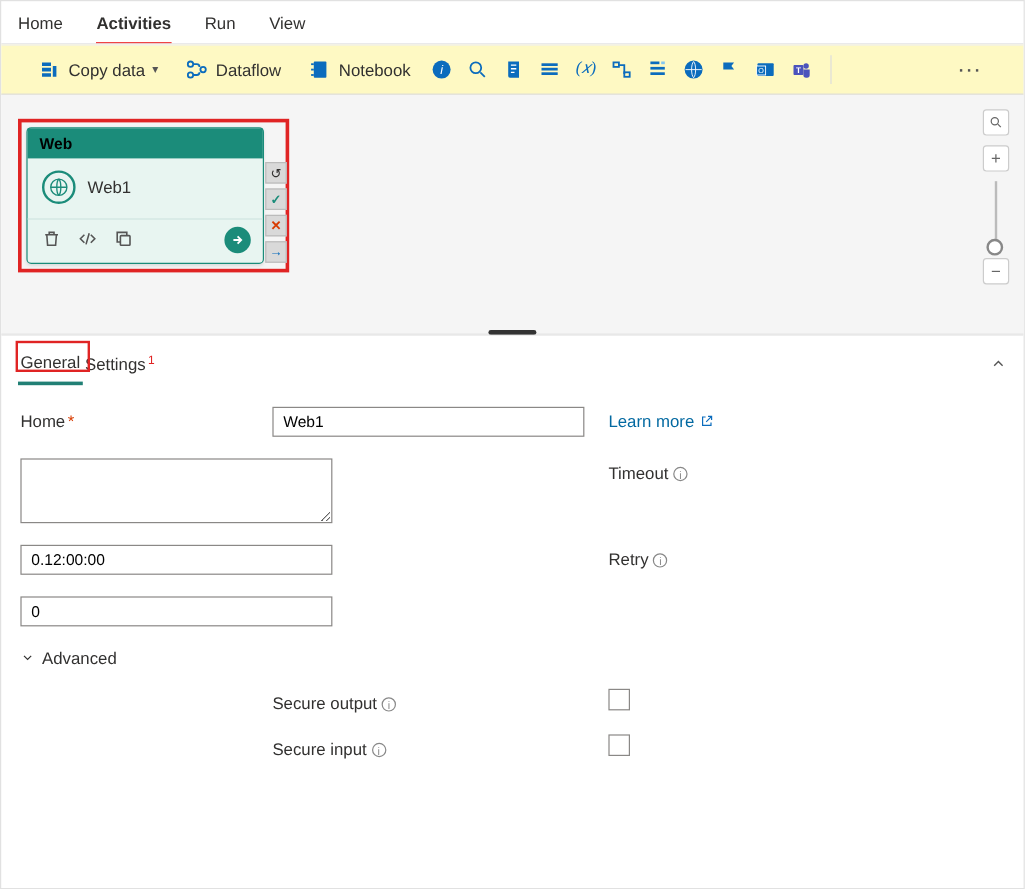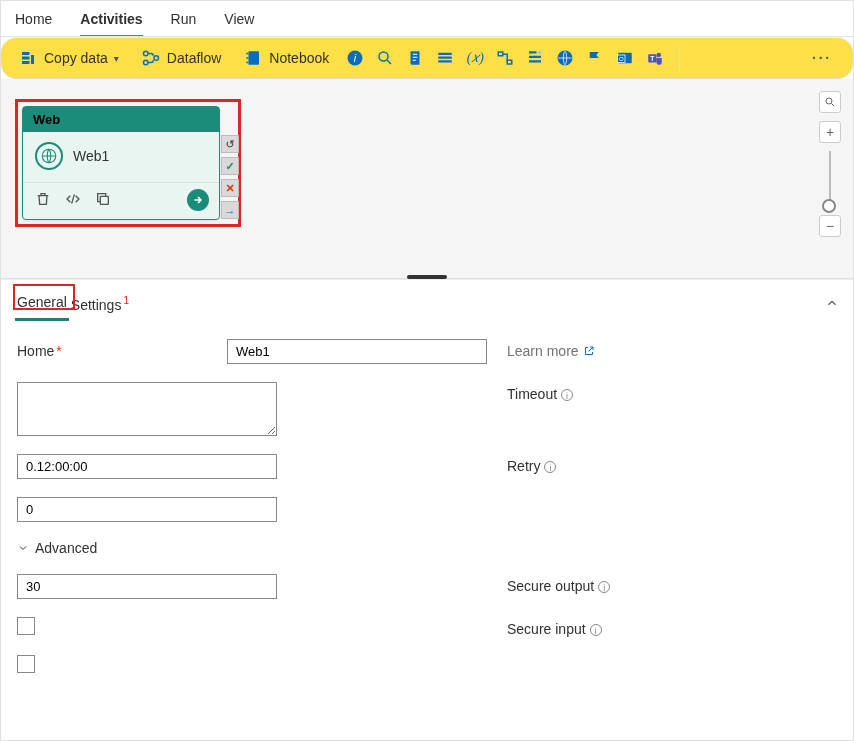--- a/index.html
+++ b/index.html
@@ -1,20 +1,20 @@
 <!DOCTYPE html>
 <html><head>
 <meta charset="utf-8">
 <style>
 * { box-sizing: border-box; margin:0; padding:0; font-family: "Segoe UI", sans-serif; }
 body { width:854px; height:741px; background:#fff; font-size:14px; color:#323130; overflow:hidden; border:1px solid #e1e1e1;}
 .top-tabs { display:flex; gap:28px; padding:4px 14px 0 14px; border-bottom:1px solid #e5e5e5;}
 .top-tabs .tab { padding:6px 0 8px 0; cursor:pointer; color:#323130;}
 .top-tabs .tab.active { border-bottom:1px solid #ef4444; font-weight:600;}
-.ribbon { display:flex; align-items:center; gap:10px; padding:6px 11px; border-bottom:1px solid #d9d9d9; background:#fde047; border-top:1px solid #eee; box-shadow:0 1px 2px rgba(0,0,0,.03);border-radius:16px;}
+.ribbon { display:flex; align-items:center; gap:10px; padding:6px 24px; border-bottom:1px solid #d9d9d9; background:#fef9c3; border-top:1px solid #eee; box-shadow:0 1px 2px rgba(0,0,0,.03);}
 .ribbon .btn { display:flex; align-items:center; gap:6px; padding:4px 6px; cursor:pointer; color:#323130;}
 .ribbon .icon { width:20px; height:20px; display:flex; align-items:center; justify-content:center; color:#0b6cbd;}
 .ribbon .icon svg{width:18px;height:18px;}
 .ribbon .more{ margin-left:auto; padding:0 10px; letter-spacing:2px; font-weight:bold; color:#555; cursor:pointer;}
 .ribbon .divider{ width:1px; height:24px; background:#ddd; margin:0 4px;}
 .canvas { position:relative; height:200px; background:#f5f5f5; border-bottom:1px solid #e1e1e1;}
 .zoom-ctrl { position:absolute; right:12px; top:12px; display:flex; flex-direction:column; align-items:center; gap:8px; color:#666;}
 .zoom-ctrl .zbtn{width:22px;height:22px;border:1px solid #ccc;background:#fff;border-radius:3px;display:flex;align-items:center;justify-content:center;cursor:pointer;font-size:14px;}
 .zoom-ctrl .slider{width:2px;height:56px;background:#bbb;position:relative;}
 .zoom-ctrl .slider .handle{width:14px;height:14px;border:2px solid #888;border-radius:50%;background:#fff;position:absolute;left:-7px;top:48px;}
@@ -37,21 +37,21 @@
 .panel-tabs .ptab.active{border-bottom:3px solid #218075;}
 .panel-tabs .hl{position:absolute;left:12px;top:4px;width:62px;height:26px;border:2px solid #e02424;pointer-events:none;}
 .panel-tabs .sup{color:#e02424;font-size:10px;vertical-align:super;margin-left:2px;}
 .panel-tabs .collapse{margin-left:auto;cursor:pointer;color:#555;}
 .form{padding:18px 16px;display:grid;grid-template-columns:210px 280px auto;row-gap:18px;align-items:start;}
 .form label{color:#323130;padding-top:4px;}
 .req{color:#d83b01;margin-left:2px;}
 .info-ic{display:inline-block;width:12px;height:12px;border:1px solid #888;border-radius:50%;font-size:9px;line-height:12px;text-align:center;color:#888;margin-left:4px;vertical-align:middle;}
 input[type=text], textarea{width:260px;padding:4px 8px;border:1px solid #8a8886;font-size:13px;font-family:inherit;}
 textarea{height:54px;resize:both;}
-.learn{color:#737373;text-decoration:none;display:inline-flex;align-items:center;gap:4px;padding-top:4px;}
+.learn{color:#0369a1;text-decoration:none;display:inline-flex;align-items:center;gap:4px;padding-top:4px;}
 .adv-row{grid-column:1 / -1;display:flex;align-items:center;gap:6px;cursor:pointer;}
 .adv-row .chev{transform:rotate(0);}
 .check{width:18px;height:18px;border:1px solid #8a8886;display:inline-block;}
 </style>
 </head>
 <body>
 
 <div class="top-tabs">
   <div class="tab">Home</div>
   <div class="tab active">Activities</div>
@@ -248,21 +248,20 @@
     <input type="text" value="0" style="">
     <span></span>
 
     <div class="adv-row">
       <svg class="chev" width="12" height="12" viewBox="0 0 24 24" fill="none" stroke="#323130" stroke-width="2">
           <path d="M6 9l6 6 6-6"></path>
         </svg>
       <span>Advanced</span>
     </div>
 
-    <input type="text" value="30" style="">
     <span></span>
 
     <label><span>Secure output</span><span class="info-ic">i</span></label>
     <span class="check"></span>
     <span></span>
 
     <label><span>Secure input</span><span class="info-ic">i</span></label>
     <span class="check"></span>
     <span></span>
   </div>

